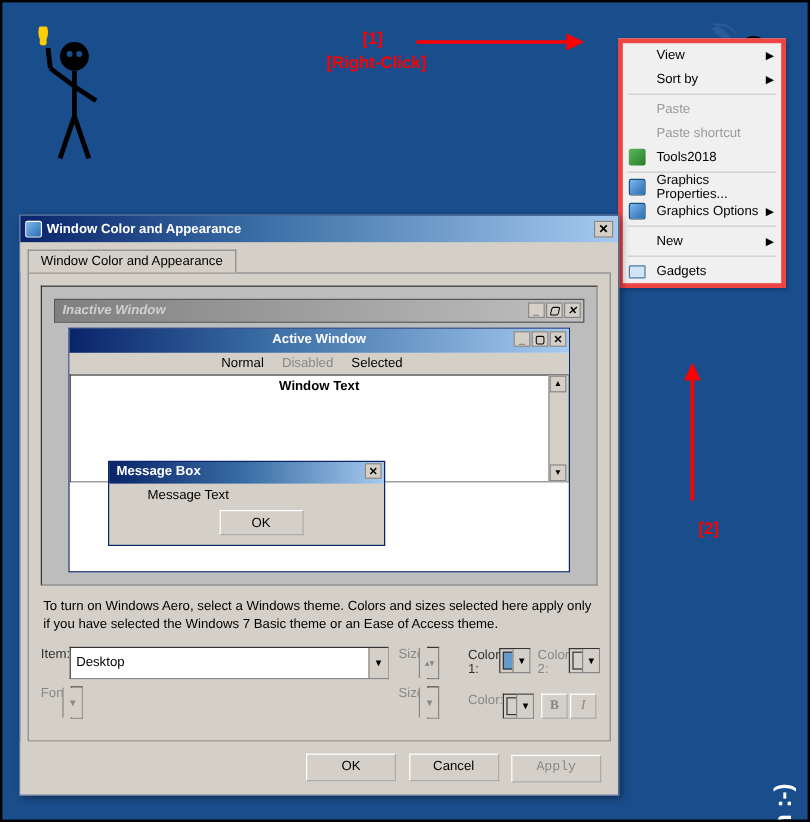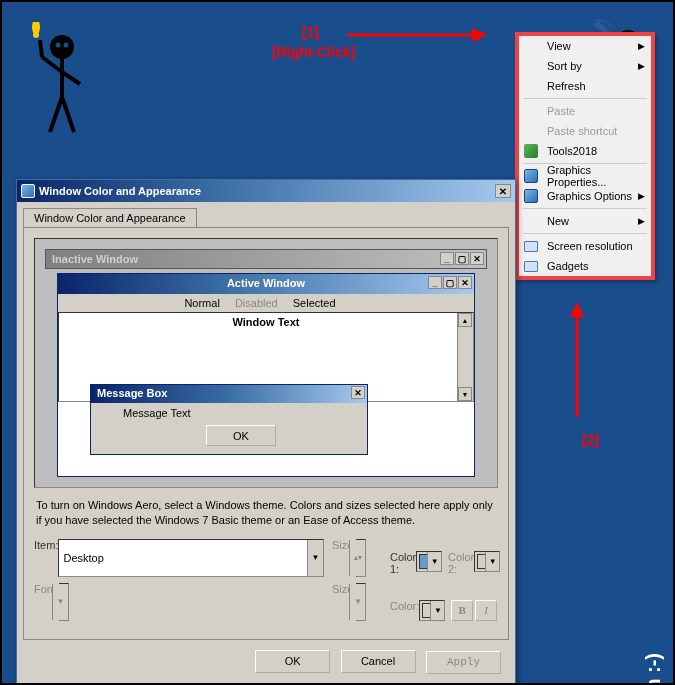--- a/index.html
+++ b/index.html
@@ -35,48 +35,48 @@
 .titlebar .spacer { flex: 1; }
 .titlebar .close-btn { width: 16px; height: 14px; background: #d4d0c8; border: 1px solid #888; color: #000; font-size: 10px; display:flex; align-items:center; justify-content:center; font-weight:bold; font-family: Arial;}
 
 .tab-strip { background: #d4d0c8; padding: 6px 6px 0 6px; }
 .tab-strip .tab { display: inline-block; background: #d4d0c8; border: 1px solid #888; border-bottom: none; padding: 3px 10px; font-size: 11px; }
 
 .tab-body { background: #d4d0c8; border: 1px solid #888; margin: 0 6px; padding: 10px; }
 
 
 .preview-shell { border: 1px inset #888; padding: 10px 10px 30px 10px; background: #bdbdbd; position: relative; height: 250px; overflow: hidden; }
-.preview-inactive { position: absolute; top: 10px; left: 10px; right: 10px; height: 20px; background: linear-gradient(to right, #808080, #c0c0c0); border: 1px solid #555;}
+.preview-inactive { position: absolute; top: 10px; left: 10px; right: 10px; height: 20px; background: linear-gradient(to right, #808080, #c0c0c0); border: 1px solid #555; font-style: italic;}
 .preview-inactive .t { color:#d0d0d0; font-size:11px; font-weight:bold; padding:3px 6px;}
 .preview-inactive .btns { position:absolute; right:2px; top:2px; display:flex; gap:1px;}
 .preview-inactive .btns span, .preview-active .btns span { width:14px; height:13px; background:#d4d0c8; border:1px solid #888; font-size:9px; display:flex;align-items:center;justify-content:center; color:#000; font-weight:bold;}
 
 .preview-active { position: absolute; top: 34px; left: 22px; right: 22px; bottom: 10px; background: #fff; border: 1px solid #0a246a; text-align: center;}
 .preview-active .at { height:20px; background: linear-gradient(to right, #0a246a 0%, #3a6ea5 40%, #a6caf0 100%); color:#fff; font-weight:bold; font-size:11px; padding:3px 6px; position:relative;}
 .preview-active .btns { position:absolute; right:2px; top:2px; display:flex; gap:1px;}
 .preview-active .menu { background:#d4d0c8; font-size:11px; padding:3px 6px;}
 .preview-active .menu span { margin-right:12px;}
 .preview-active .menu .dis { color:#888;}
 .preview-active .body { background:#fff; border:1px inset #888; margin:0; padding:3px 6px; font-size:11px; height:90px; position:relative;}
 .preview-active .scroll { position:absolute; right:0; top:0; bottom:0; width:16px; background:#d4d0c8; border-left:1px solid #888;}
 .preview-active .scroll .sbtn { width:14px; height:14px; background:#d4d0c8; border:1px solid #888; position:absolute; left:0; font-size:7px; display:flex; align-items:center; justify-content:center;}
 
-.msg-box { position:absolute; left:55px; top:145px; width:278px; background:#d4d0c8; border:1px solid #0a246a;}
+.msg-box { position:absolute; left:55px; top:145px; width:231px; background:#d4d0c8; border:1px solid #0a246a;}
 .msg-box .mt { height:18px; background: linear-gradient(to right, #0a246a 0%, #3a6ea5 50%, #a6caf0 100%); color:#fff; font-weight:bold; font-size:11px; padding:2px 6px; position:relative;}
 .msg-box .mt .cx { position:absolute; right:2px; top:1px; width:14px; height:13px; background:#d4d0c8; border:1px solid #888; font-size:9px; display:flex;align-items:center;justify-content:center; color:#000;}
 .msg-box .mb { padding:4px 8px 8px 8px; font-size:11px;margin-left:24px;}
 .msg-box .mbtn { display:block; margin:6px auto 0 auto; width:70px; height:21px; background:#d4d0c8; border:1px outset #fff; font-size:11px;}
 
 .info-text { font-size: 11px; color: #000; margin: 10px 2px; line-height: 1.4; }
 
 .form-row { display: flex; gap: 8px; margin-top: 6px; font-size: 11px; align-items: flex-end;}
 .form-col { display:flex; flex-direction:row; }
 .form-col label { color: #333; margin-bottom: 2px;}
 .form-col.disabled label { color:#888; }
-.select { height: 38px; border: 1px inset #888; background: #fff; font-size: 11px; padding: 2px 4px; display:flex; align-items:center; position:relative;}
+.select { height: 27px; border: 1px inset #888; background: #fff; font-size: 11px; padding: 2px 4px; display:flex; align-items:center; position:relative;}
 .select.disabled { background:#d4d0c8; color:#888;}
 .select .dd { position:absolute; right:0; top:0; bottom:0; width:16px; background:#d4d0c8; border-left:1px solid #888; display:flex; align-items:center; justify-content:center; font-size:8px;}
 .color-swatch { width:40px; height:21px; border:1px inset #888; display:flex; align-items:center; padding:2px; position:relative;}
 .color-swatch .sw { width:20px; height:15px; background:#6699cc; border:1px solid #333;}
 .color-swatch .dd { position:absolute; right:0; top:0; bottom:0; width:14px; background:#d4d0c8; border-left:1px solid #888; display:flex; align-items:center; justify-content:center; font-size:8px;}
 .color-swatch.disabled .sw { background:#d4d0c8;}
 .btn-toggle { width:22px; height:21px; background:#d4d0c8; border:1px outset #fff; font-size:11px; color:#888; font-family: "Times New Roman", serif;}
 
 .button-bar { text-align: right; padding: 10px 14px; background:#d4d0c8;}
 .button-bar button { width: 75px; height: 23px; background: #d4d0c8; border: 1px outset #fff; font-size: 11px; margin-left: 6px;}
@@ -131,23 +131,20 @@
 
 <div class="context-menu">
   <div class="item">
       <span>View</span>
       <span class="arrow">▶</span>
     </div>
   <div class="item">
       <span>Sort by</span>
       <span class="arrow">▶</span>
     </div>
-  <div class="item">
-      <span>Refresh</span>
-    </div>
   <div class="sep"></div>
   <div class="item disabled">
       <span>Paste</span>
     </div>
   <div class="item disabled">
       <span>Paste shortcut</span>
     </div>
   <div class="item">
       <span class="icon-slot">
         <span class="icon-tools"></span>
@@ -167,26 +164,20 @@
       </span>
       <span>Graphics Options</span>
       <span class="arrow">▶</span>
     </div>
   <div class="sep"></div>
   <div class="item">
       <span>New</span>
       <span class="arrow">▶</span>
     </div>
   <div class="sep"></div>
-  <div class="item">
-      <span class="icon-slot">
-        <span class="icon-screen"></span>
-      </span>
-      <span>Screen resolution</span>
-    </div>
   <div class="item">
       <span class="icon-slot">
         <span class="icon-screen"></span>
       </span>
       <span>Gadgets</span>
     </div>
 </div>
 
 <div class="window">
   <div class="titlebar">

